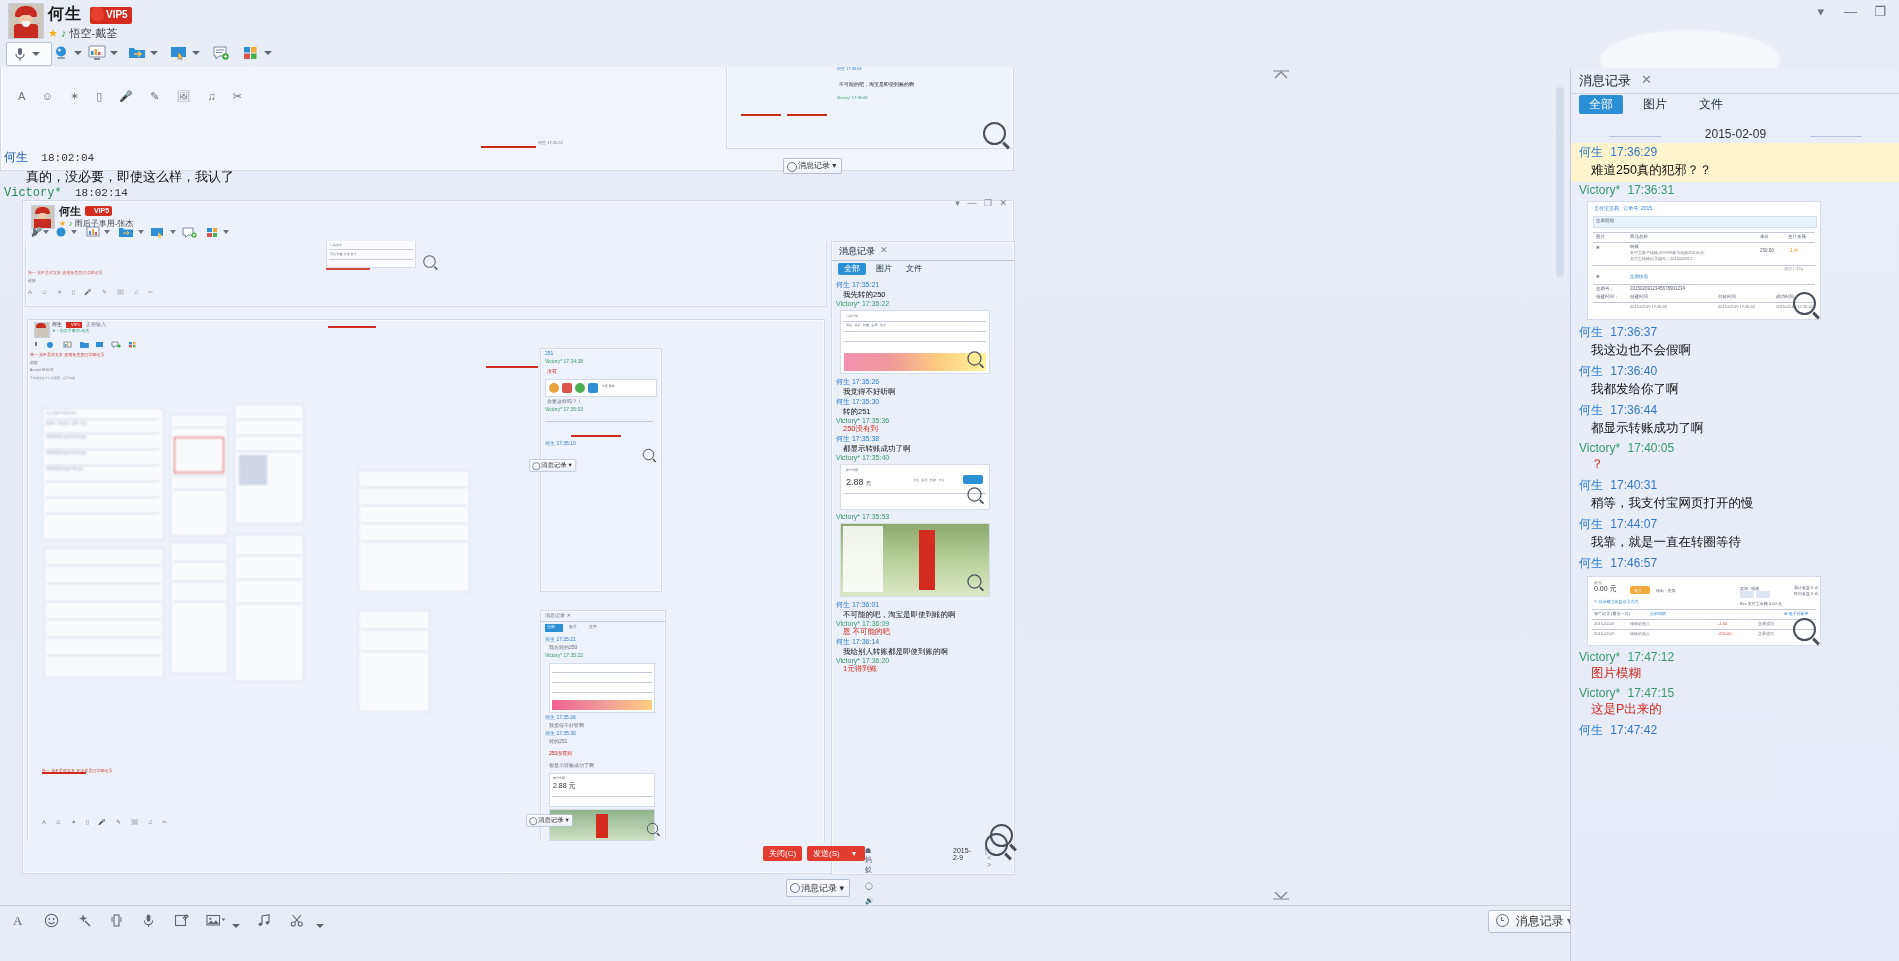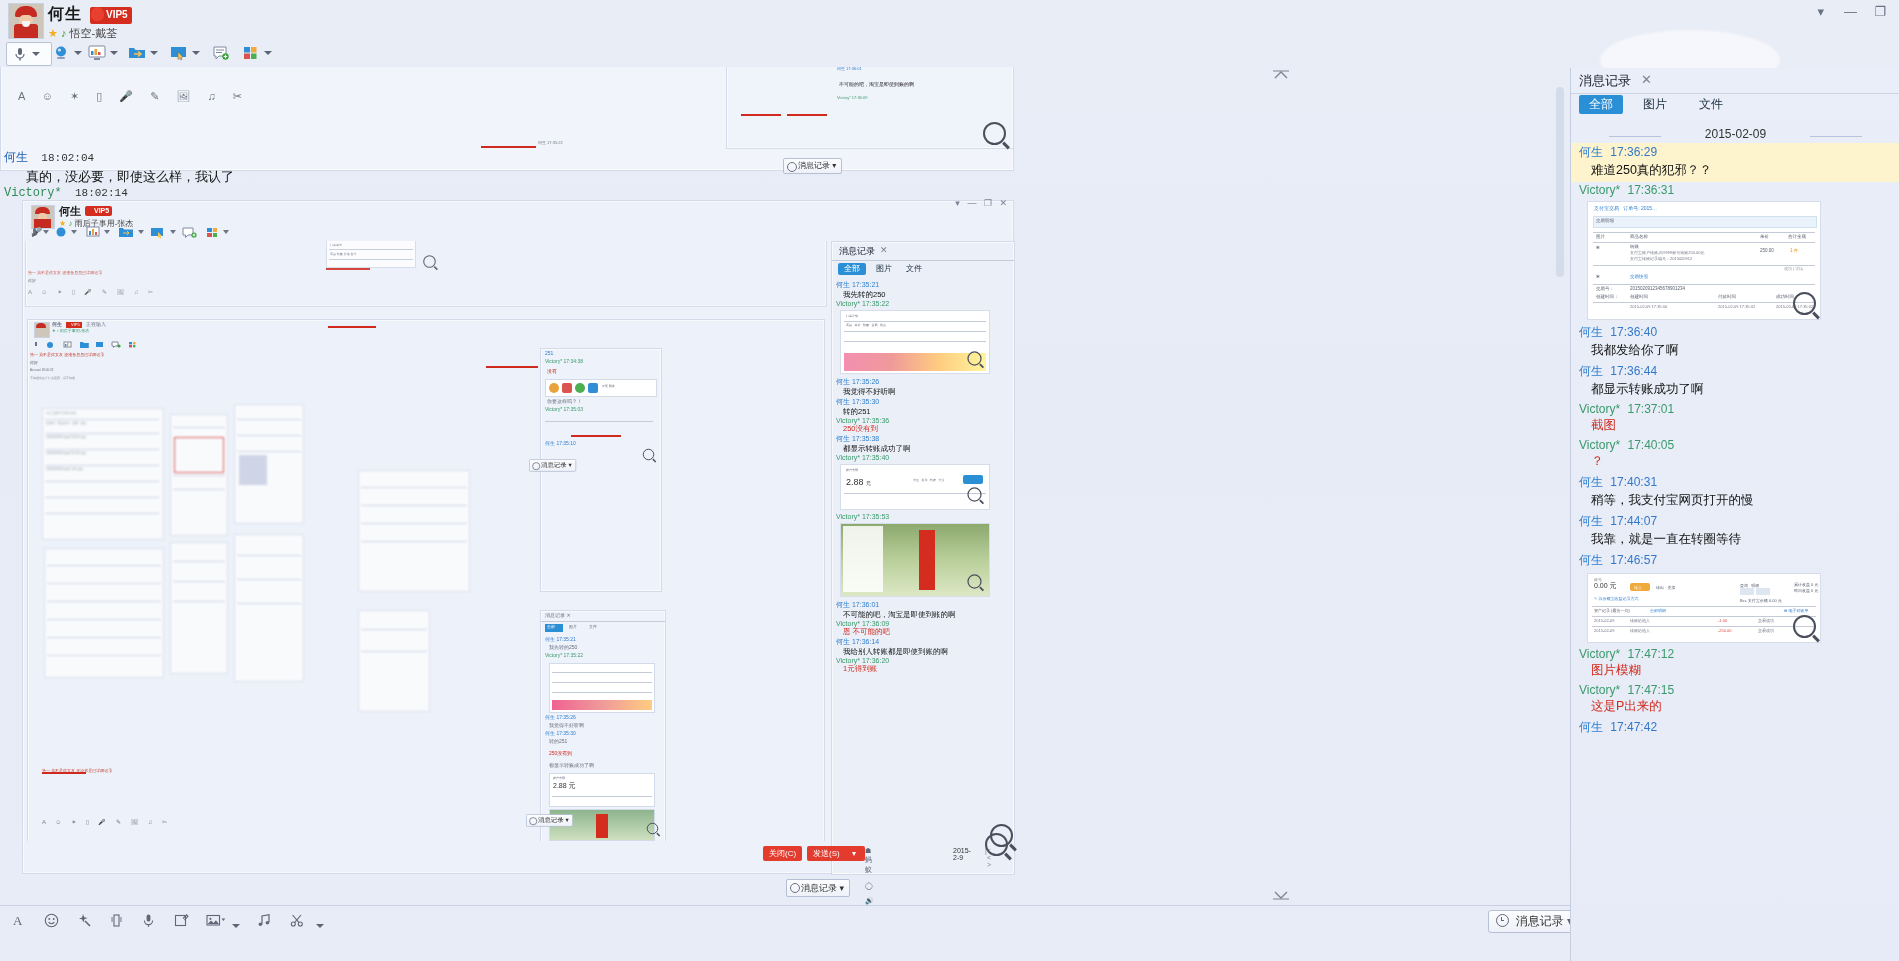--- a/index.html
+++ b/index.html
@@ -660,32 +660,32 @@
         <div class="minitext" style="left:188px;top:92px;font-size:4.5px;">成功时间</div>
         <div class="shotline" style="left:5px;top:100px;width:222px;"></div>
         <div class="minitext blur" style="left:42px;top:102px;font-size:4px;">2015-02-09 17:35:00</div>
         <div class="minitext blur" style="left:130px;top:102px;font-size:4px;">2015-02-09 17:35:02</div>
         <div class="minitext blur" style="left:188px;top:102px;font-size:4px;">2015-02-09 17:35:02</div>
         <div class="magnifier" style="right:4px;bottom:4px;"></div>
       </div>
 
       <div class="rrow">
         <span class="rname">何生</span>
+        <span class="rtime">17:36:37</span>
+        <div class="rtext">我这边也不会假啊</div>
+      </div>
+      <div class="rrow">
+        <span class="rname">何生</span>
         <span class="rtime">17:36:40</span>
         <div class="rtext">我都发给你了啊</div>
       </div>
       <div class="rrow">
         <span class="rname">何生</span>
         <span class="rtime">17:36:44</span>
         <div class="rtext">都显示转账成功了啊</div>
-      </div>
-      <div class="rrow">
-        <span class="rname me">Victory*</span>
-        <span class="rtime me">17:37:01</span>
-        <div class="rtext red">截图</div>
       </div>
       <div class="rrow">
         <span class="rname me">Victory*</span>
         <span class="rtime me">17:40:05</span>
         <div class="rtext red">？</div>
       </div>
       <div class="rrow">
         <span class="rname">何生</span>
         <span class="rtime">17:40:31</span>
         <div class="rtext">稍等，我支付宝网页打开的慢</div>

